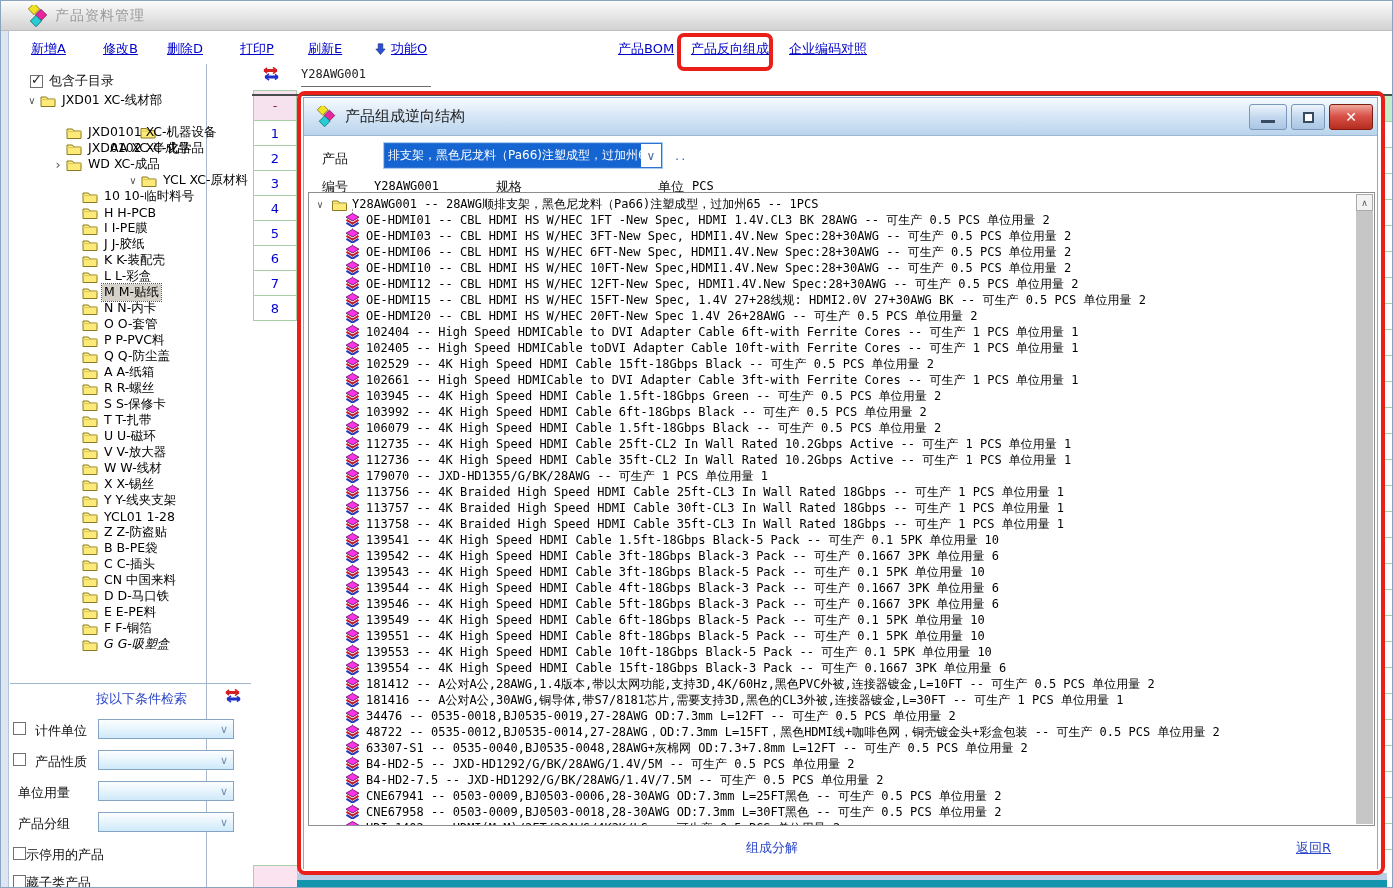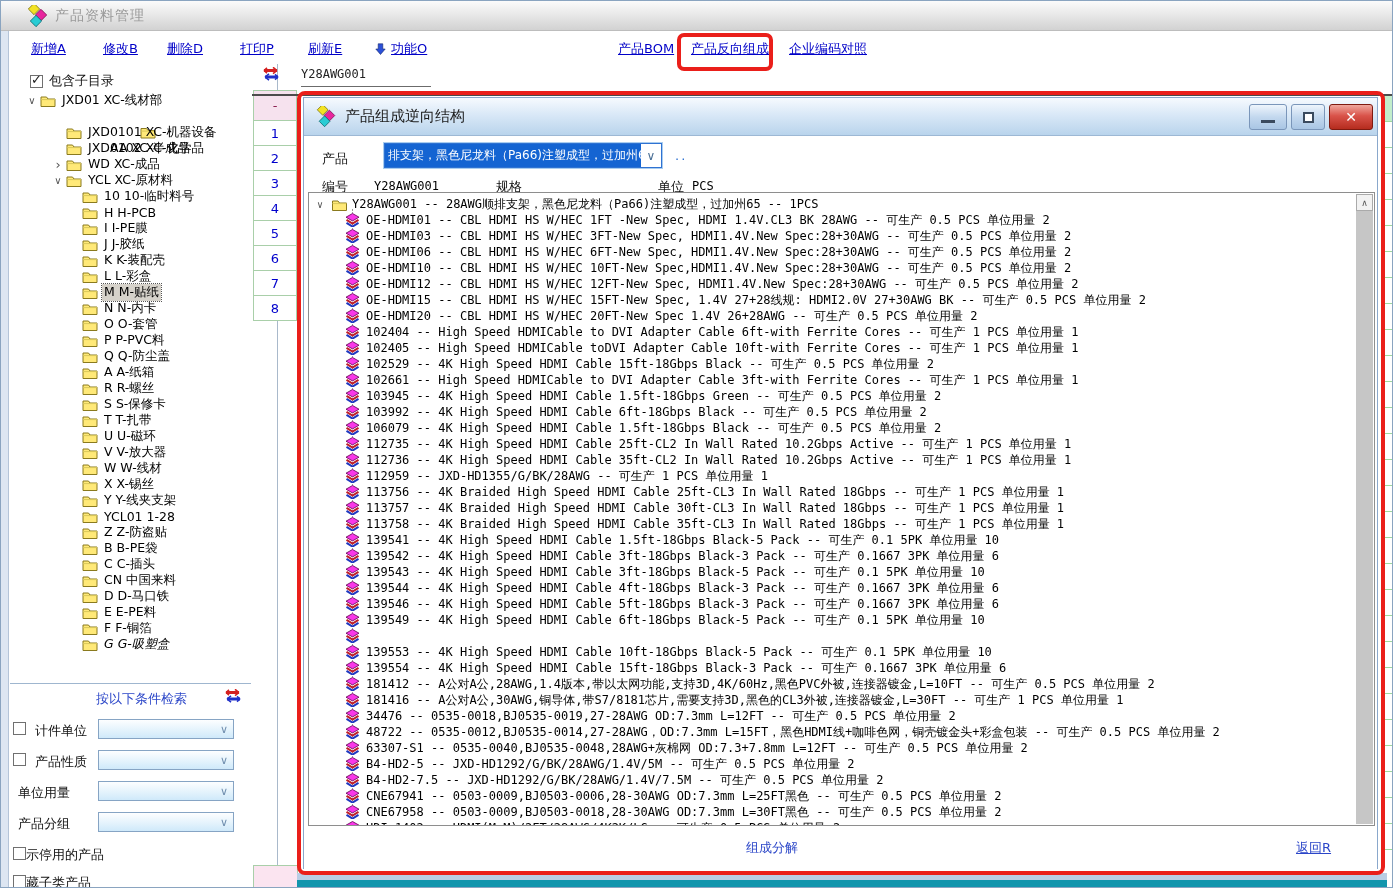--- a/index.html
+++ b/index.html
@@ -20,21 +20,21 @@
   .mi-func{left:374px;display:flex;gap:5px;align-items:center}
   .mi-bom{left:617px}.mi-reverse{left:690px}.mi-ent{left:788px}
 
   
   .anno{position:absolute;border:4px solid var(--annotation-red,#ea1f1a);border-radius:8px;pointer-events:none;z-index:40}
   .anno-menu{left:676px;top:32px;width:96px;height:38px;border-width:4px;border-radius:7px}
   .anno-dialog{left:296px;top:90px;width:1088px;height:784px;z-index:30}
 
   
   .left-strip{position:absolute;left:0;top:30px;width:8px;height:858px;background:#dde6f2;border-right:1px solid #b4c4d8}
-  .left-panel{position:absolute;left:9px;top:63px;width:268px;height:825px;background:#fff;border-right:1px solid #a9b9cb}
+  .left-panel{position:absolute;left:9px;top:63px;width:197px;height:825px;background:#fff;border-right:1px solid #a9b9cb}
   .chkrow{display:flex;align-items:center;gap:6px;font-size:13px;color:#111}
   .chk{width:13px;height:13px;border:1px solid #707070;background:#fff;position:relative;flex:0 0 13px}
   .chk.checked::after{content:"✓";position:absolute;left:0px;top:-4px;font-size:13px;color:#1a1a1a}
   .inc-sub{position:absolute;left:20px;top:8px}
 
   .tree{position:absolute;left:2px;top:28px;width:238px}
   .tree-row{height:16px;display:flex;align-items:center;font-size:12.5px;color:#000;white-space:nowrap;cursor:pointer}
   .tree-row .expander{width:16px;text-align:center;color:#555;font-size:10px;flex:0 0 16px}
   .tree-row.exp-open .expander::before{content:"∨"}
   .tree-row.exp-closed .expander::before{content:"›";font-size:13px}
@@ -217,21 +217,21 @@
         </div>
 
         <div class="tree-row exp-closed" style="padding-left: 38px;">
           <span class="expander"></span>
           <svg class="folder" viewBox="0 0 16 13">
             <use href="#ico-folder"></use>
           </svg>
           <span class="tlabel">WD XC-成品</span>
         </div>
 
-        <div class="tree-row exp-open" style="padding-left: 38px;">
+        <div class="tree-row exp-open" style="padding-left: 38px; justify-content: flex-end;">
           <span class="expander"></span>
           <svg class="folder" viewBox="0 0 16 13">
             <use href="#ico-folder"></use>
           </svg>
           <span class="tlabel">YCL XC-原材料</span>
         </div>
 
         <div class="tree-row" style="padding-left: 54px;">
           <span class="expander"></span>
           <svg class="folder" viewBox="0 0 16 13">
@@ -691,21 +691,21 @@
               <svg class="part-ico" viewBox="0 0 15 14">
                 <use href="#ico-part"></use>
               </svg>
               <span>112736 -- 4K High Speed HDMI Cable 35ft-CL2 In Wall Rated 10.2Gbps Active -- 可生产 1 PCS 单位用量 1</span>
             </div>
 
             <div class="bom-row bom-child">
               <svg class="part-ico" viewBox="0 0 15 14">
                 <use href="#ico-part"></use>
               </svg>
-              <span>112959 -- JXD-HD1355/G/BK/28AWG -- 可生产 1 PCS 单位用量 1</span>
+              <span>179070 -- JXD-HD1355/G/BK/28AWG -- 可生产 1 PCS 单位用量 1</span>
             </div>
 
             <div class="bom-row bom-child">
               <svg class="part-ico" viewBox="0 0 15 14">
                 <use href="#ico-part"></use>
               </svg>
               <span>113756 -- 4K Braided High Speed HDMI Cable 25ft-CL3 In Wall Rated 18Gbps -- 可生产 1 PCS 单位用量 1</span>
             </div>
 
             <div class="bom-row bom-child">
@@ -761,20 +761,21 @@
               <svg class="part-ico" viewBox="0 0 15 14">
                 <use href="#ico-part"></use>
               </svg>
               <span>139549 -- 4K High Speed HDMI Cable 6ft-18Gbps Black-5 Pack -- 可生产 0.1 5PK 单位用量 10</span>
             </div>
 
             <div class="bom-row bom-child">
               <svg class="part-ico" viewBox="0 0 15 14">
                 <use href="#ico-part"></use>
               </svg>
+              <span>139551 -- 4K High Speed HDMI Cable 8ft-18Gbps Black-5 Pack -- 可生产 0.1 5PK 单位用量 10</span>
             </div>
 
             <div class="bom-row bom-child">
               <svg class="part-ico" viewBox="0 0 15 14">
                 <use href="#ico-part"></use>
               </svg>
               <span>139553 -- 4K High Speed HDMI Cable 10ft-18Gbps Black-5 Pack -- 可生产 0.1 5PK 单位用量 10</span>
             </div>
 
             <div class="bom-row bom-child">

